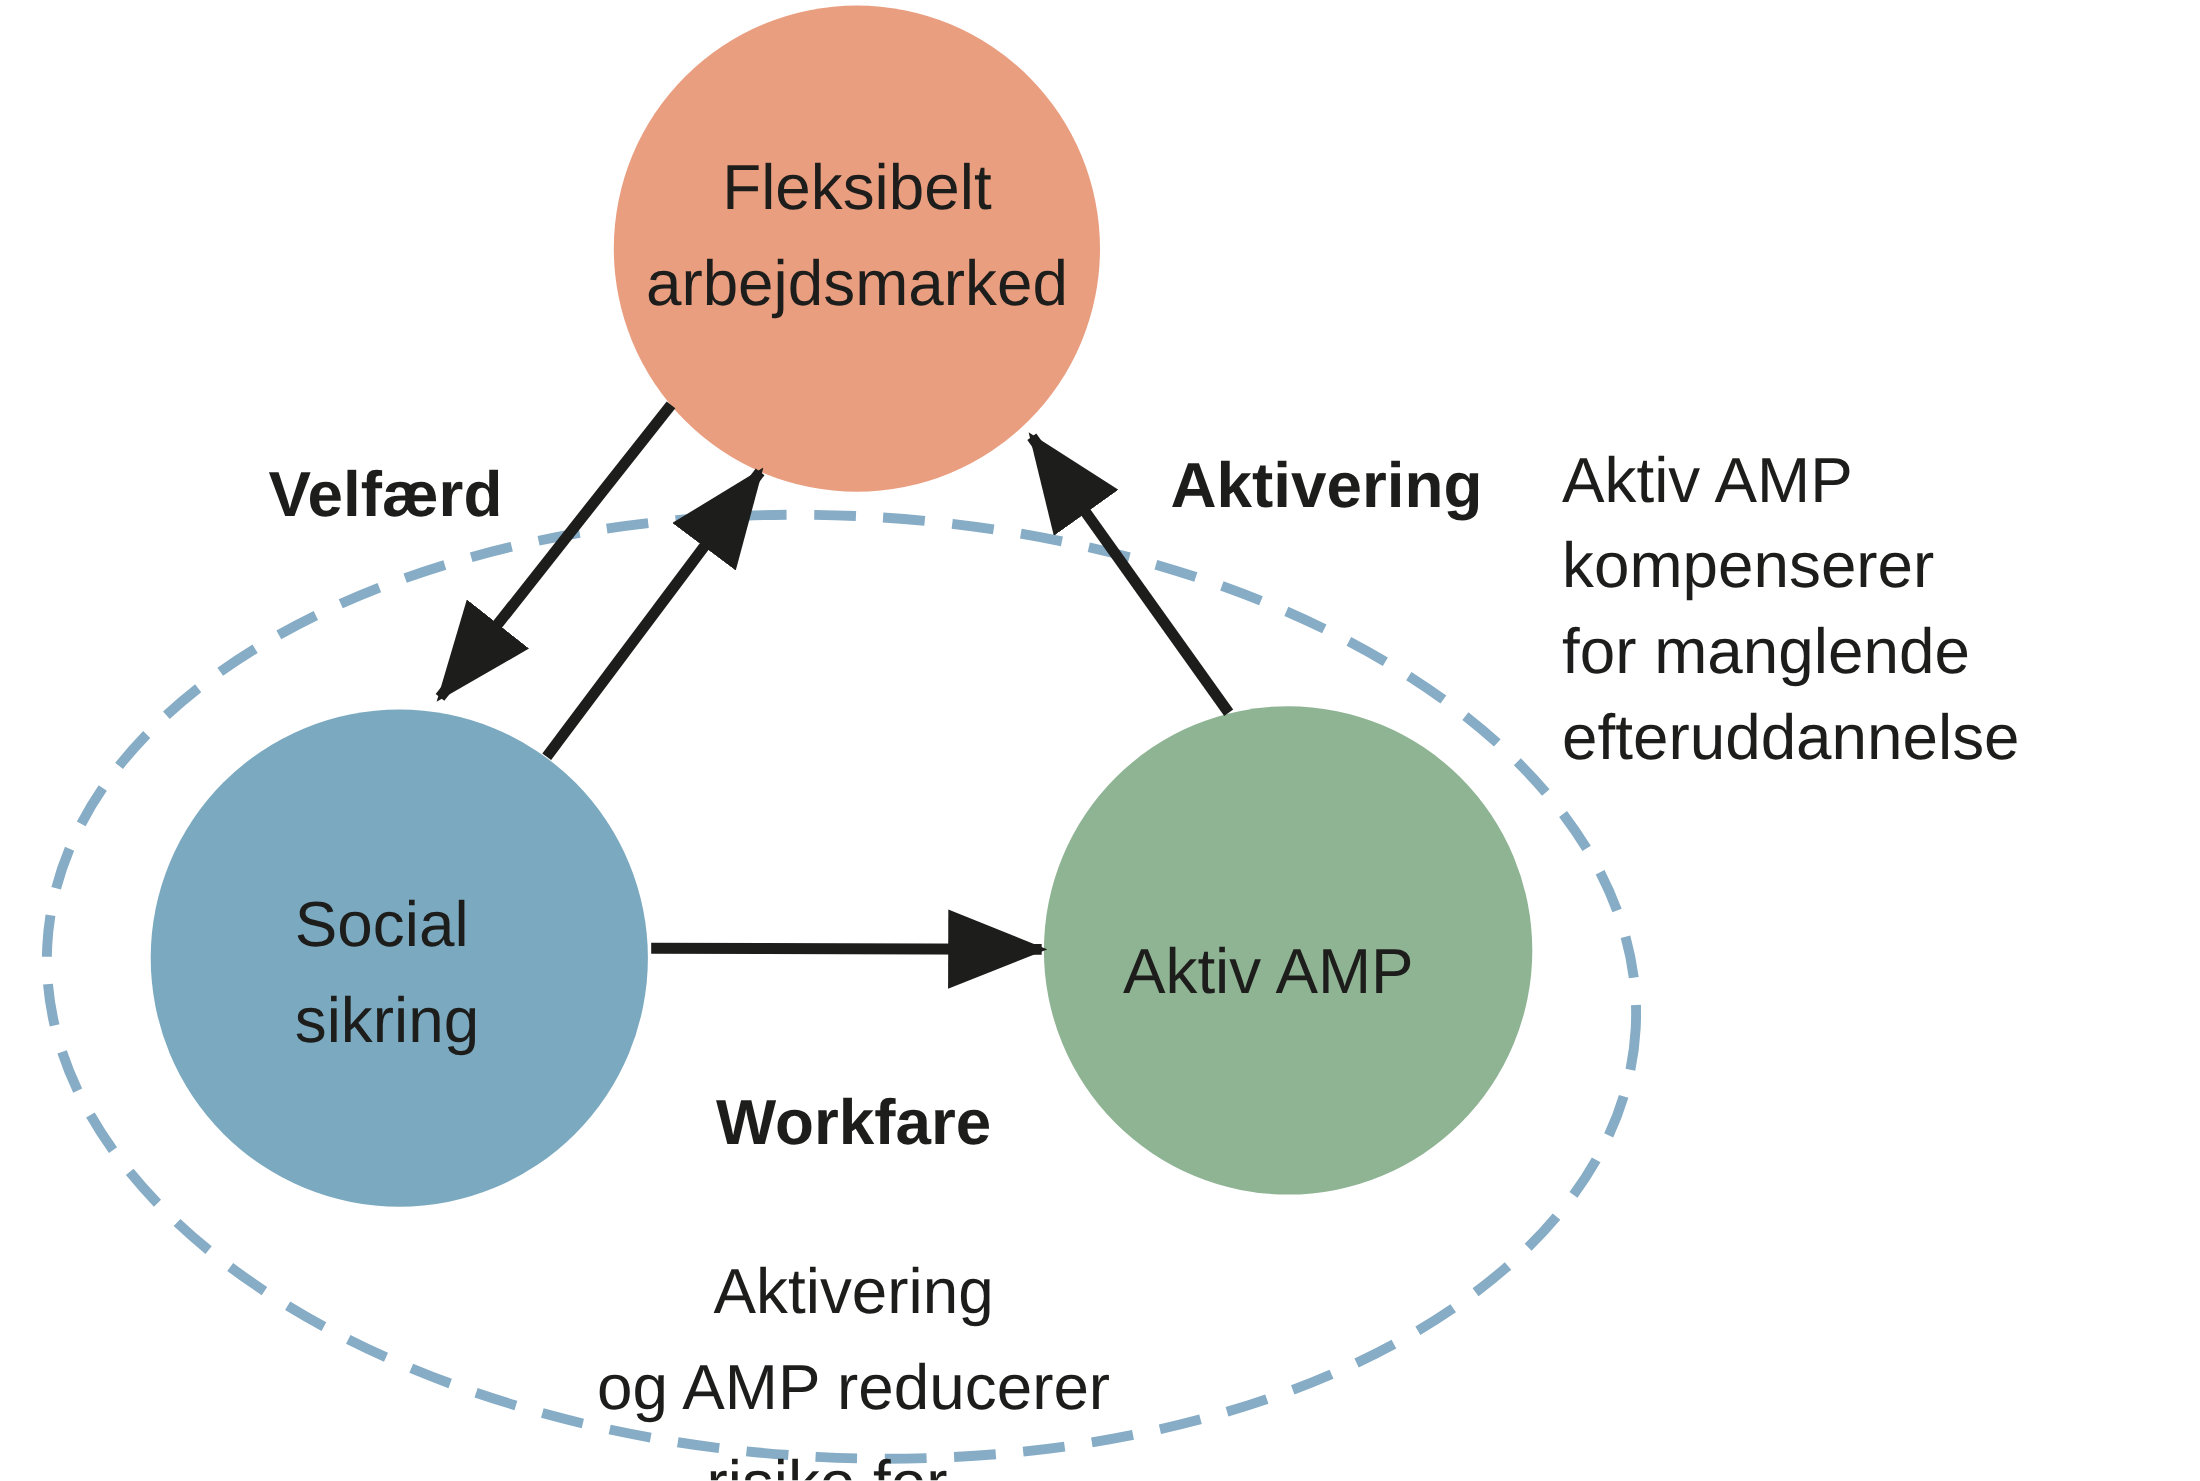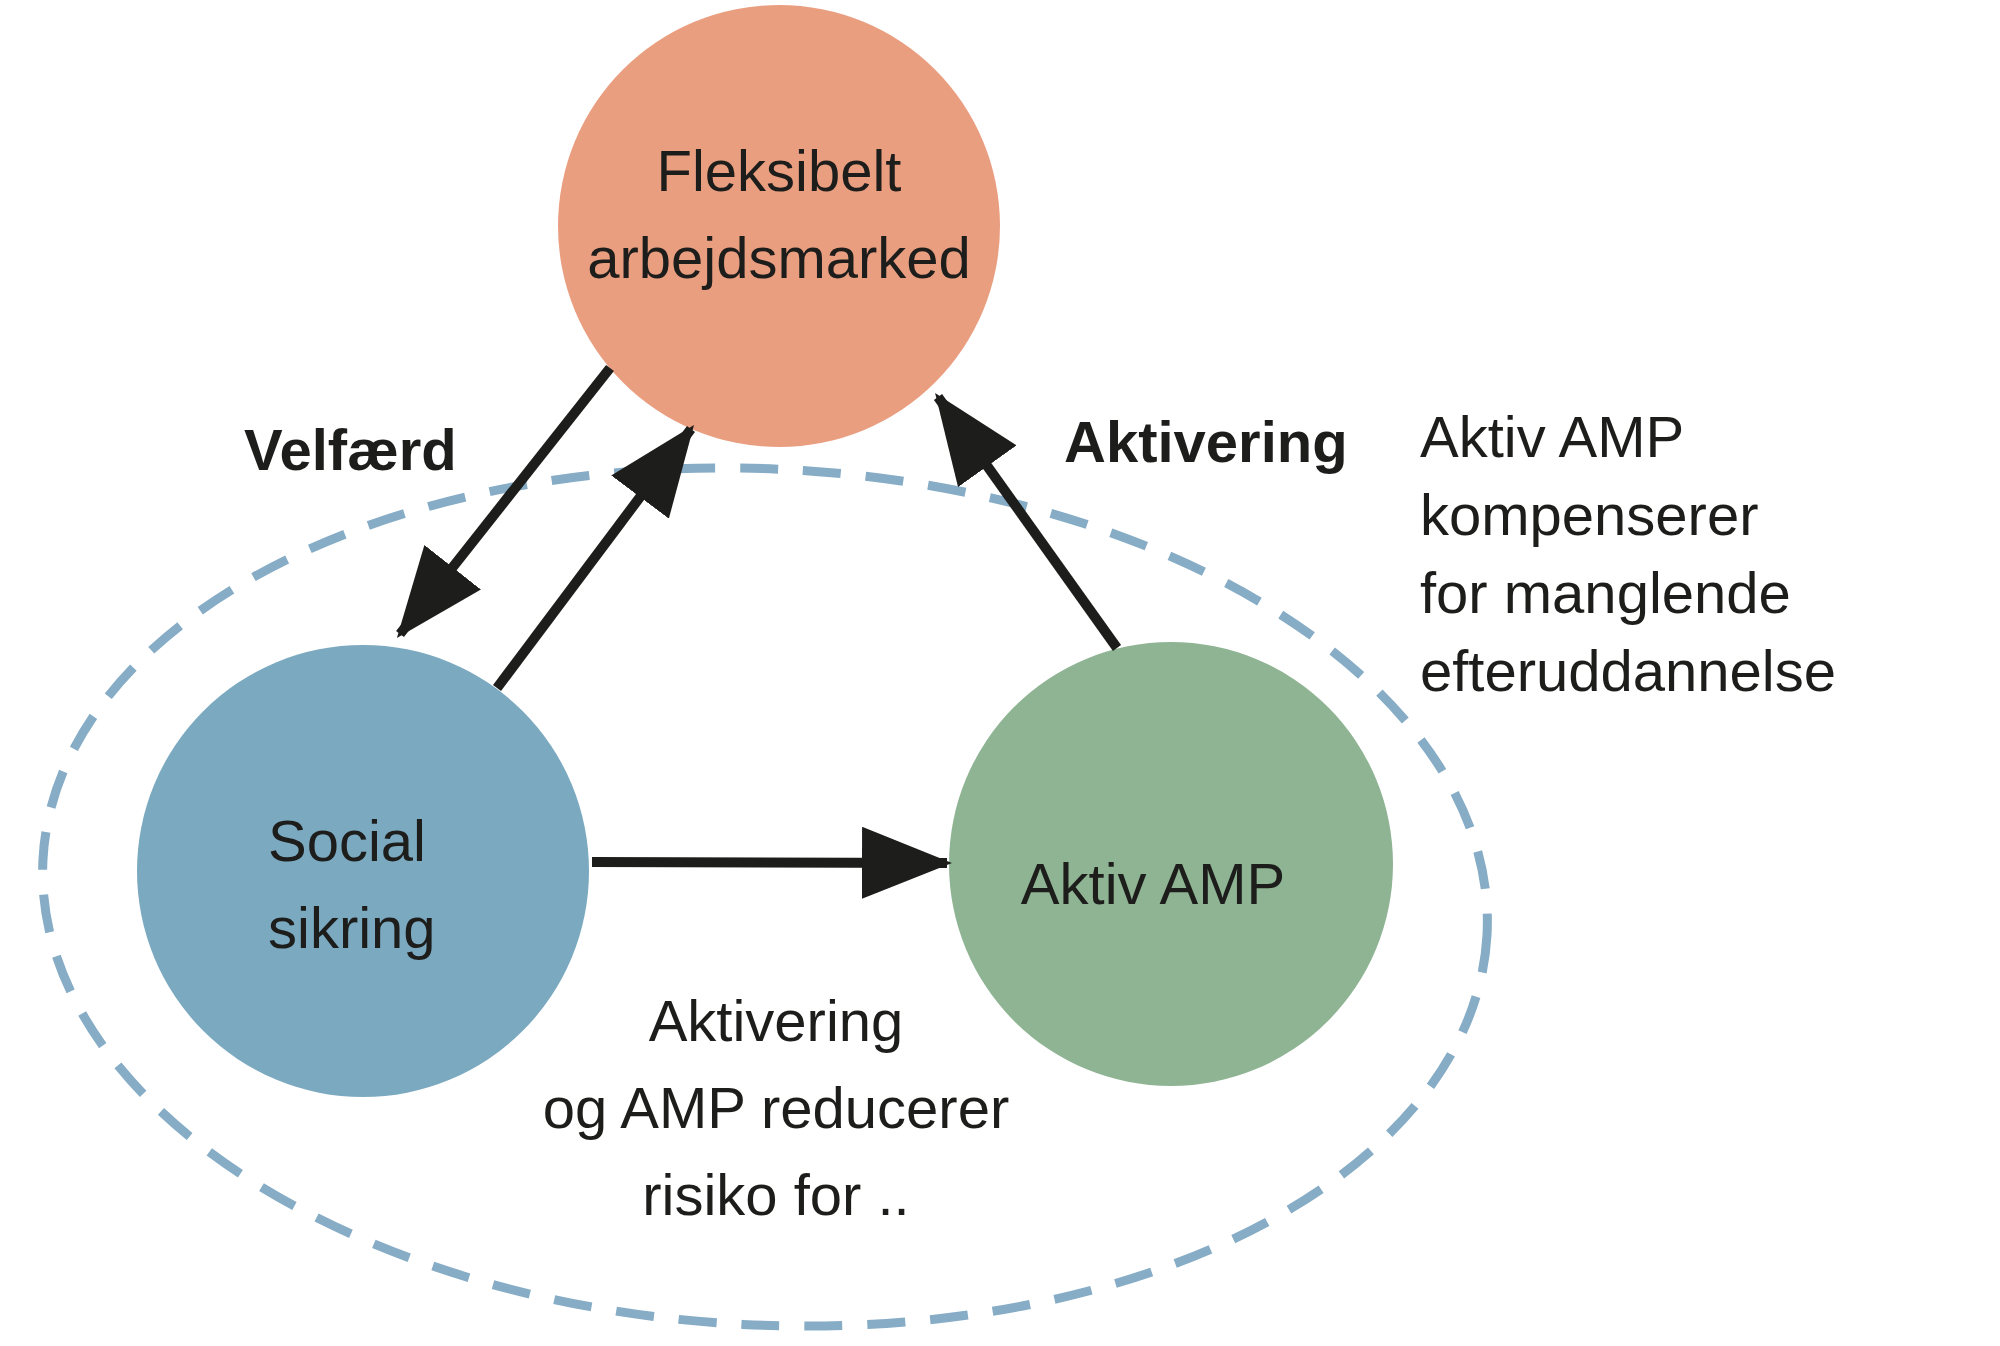--- a/index.html
+++ b/index.html
@@ -86,18 +86,19 @@
   <div class="label edge-label" style="left:220px;top:421px;margin-left:24px;">Velfærd</div>
 
   <div class="label edge-label" style="left:1064px;top:413px;">Aktivering</div>
 
   <div class="label note" style="left:1420px;top:398px;">Aktiv AMP
 kompenserer
 for manglende
 efteruddannelse</div>
 
   <div class="workfare-block">
+    <div class="edge-title">Workfare</div>
     <div class="edge-note">Aktivering
 og AMP reducerer
 risiko for ..</div>
   </div>
 
 </div>
 
 </body></html>

